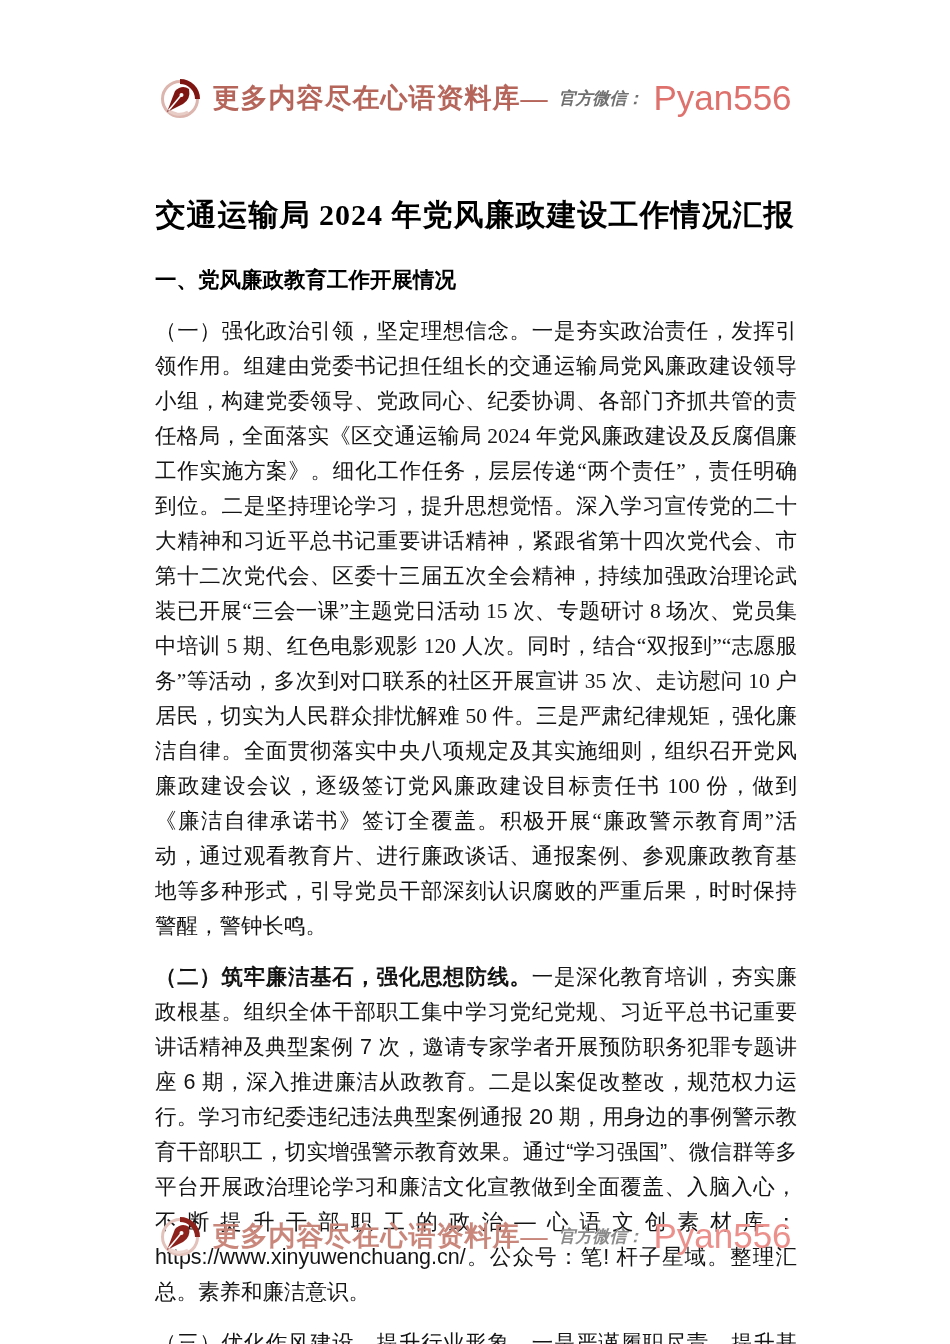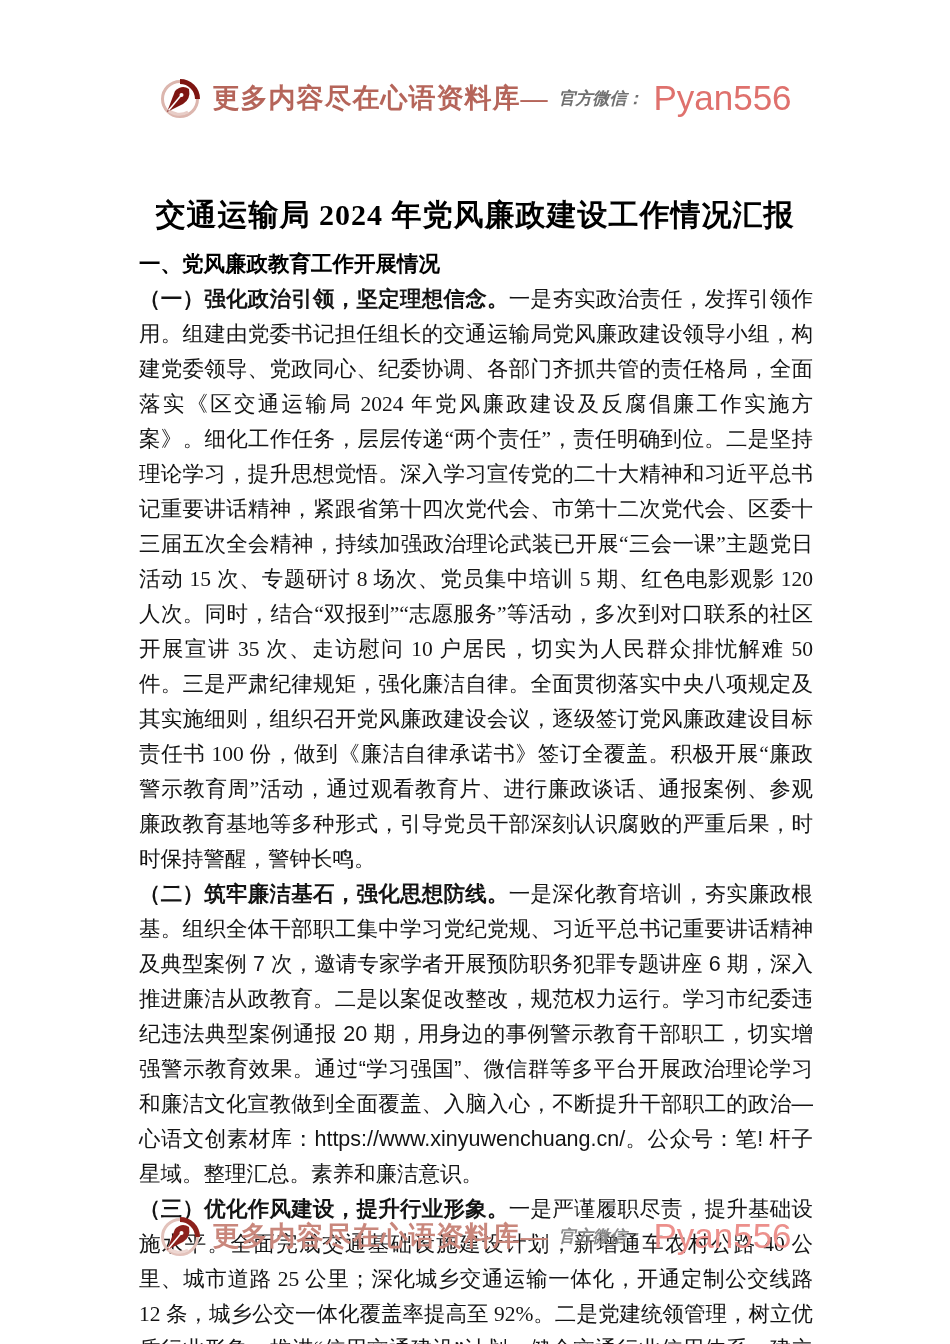--- a/index.html
+++ b/index.html
@@ -50,27 +50,27 @@
     margin-top:47px;
   }
 
   
   .content {
     position:absolute; top:247px; left:139px; width:674px;
     font-size:21.5px; line-height:35px;
     text-align:justify;
     color:#141414;
   }
-  .content p { margin:0; }
+  .content p { margin:16px; }
   .heading-sans {
     font-weight:bold;
     font-family:"Liberation Sans","DejaVu Sans",sans-serif;
     color:#000000;
   }
-  .lead-serif { font-weight:bold; }
+  .lead-serif { font-weight:normal; }
   .lead-sans  { font-weight:bold; font-family:Liberation Sans, sans-serif; }
   .para-sans  { font-family:"Liberation Sans","DejaVu Sans",sans-serif; }
 </style>
 </head>
 <body>
 
 <div class="page">
 
   <div class="watermark header">
     <span class="wm-logo">

